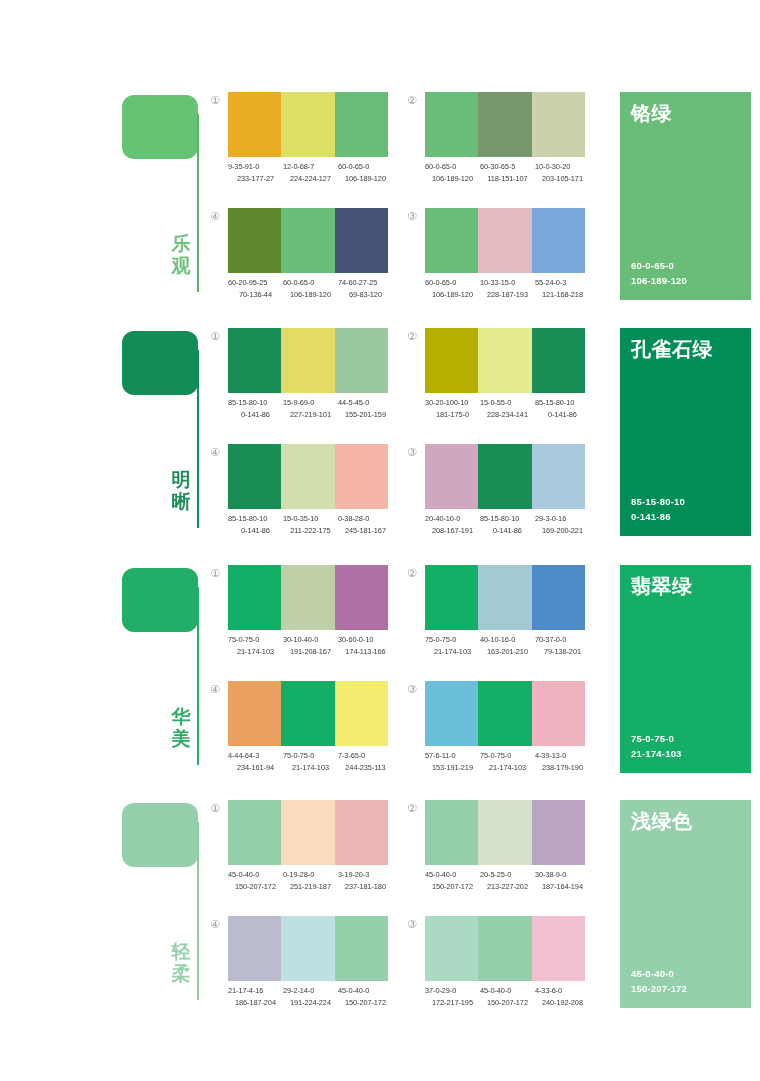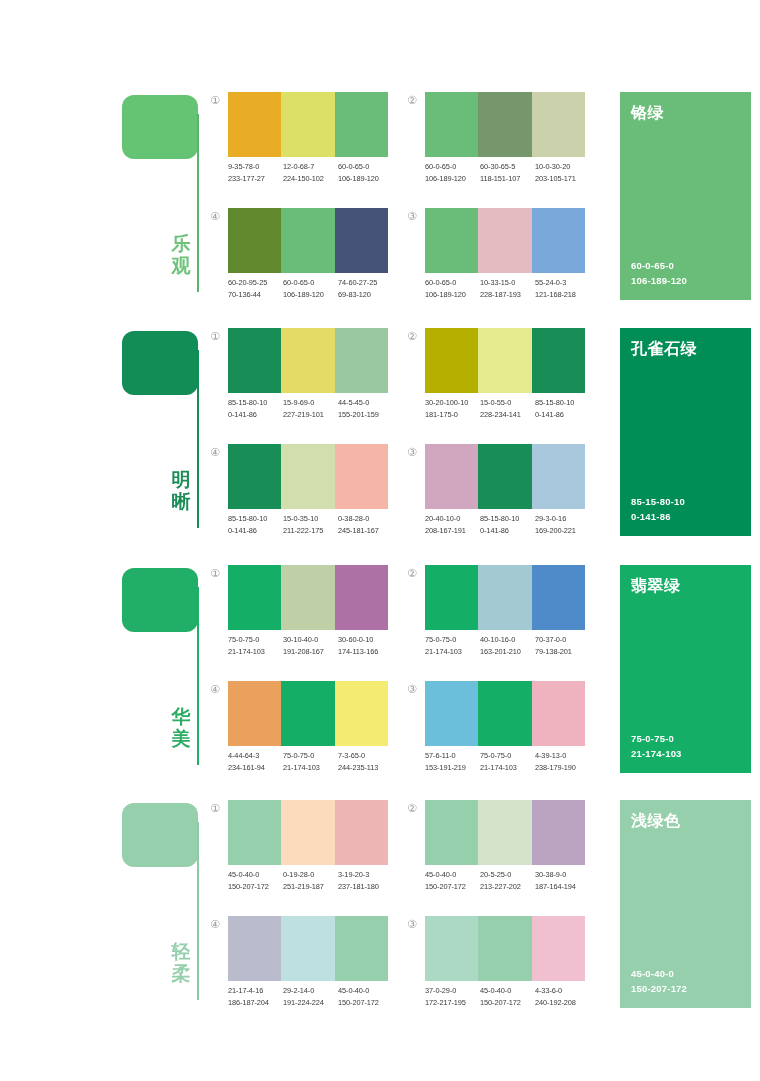--- a/index.html
+++ b/index.html
@@ -102,41 +102,41 @@
   .codes .code {
     flex: 0 0 55px;
     font-size: 7.4px;
     line-height: 11.5px;
     color: #3a3a3a;
     letter-spacing: -0.1px;
     font-family: "Liberation Sans", sans-serif;
     white-space: nowrap;
   }
   .codes .code .cmyk { display: block; }
-  .codes .code .rgb  { display: block; }
+  .codes .code .rgb  { display: block; text-align: center; }
 
   
   .g1 { left: 208px; top: 8px; }
   .g2 { left: 405px; top: 8px; }
   .g4 { left: 208px; top: 124px; }
   .g3 { left: 405px; top: 124px; }
 
   
   .feature {
     position: absolute;
     left: 620px;
     top: 8px;
     width: 131px;
     height: 208px;
   }
   .feature .title {
     position: absolute;
     left: 11px;
     top: 8px;
-    font-size: 16px;
+    font-size: 20px;
     line-height: 26px;
     font-weight: bold;
     color: #ffffff;
     letter-spacing: 0.5px;
     font-family: "DejaVu Sans", "Liberation Sans", sans-serif;
     white-space: nowrap;
   }
   .feature .fcodes {
     position: absolute;
     left: 11px;
@@ -164,26 +164,26 @@
       </div>
       <div class="group g1">
         <div class="num">①</div>
         <div class="swatches">
           <div class="sw" style="background: rgb(233, 172, 37);"></div>
           <div class="sw" style="background: rgb(221, 224, 102);"></div>
           <div class="sw" style="background: rgb(106, 189, 120);"></div>
         </div>
         <div class="codes">
           <div class="code">
-            <span class="cmyk">9-35-78-0</span>
+            <span class="cmyk">9-35-91-0</span>
             <span class="rgb">233-177-27</span>
           </div>
           <div class="code">
             <span class="cmyk">12-0-68-7</span>
-            <span class="rgb">224-150-102</span>
+            <span class="rgb">224-224-127</span>
           </div>
           <div class="code">
             <span class="cmyk">60-0-65-0</span>
             <span class="rgb">106-189-120</span>
           </div>
         </div>
       </div>
       <div class="group g2">
         <div class="num">②</div>
         <div class="swatches">

